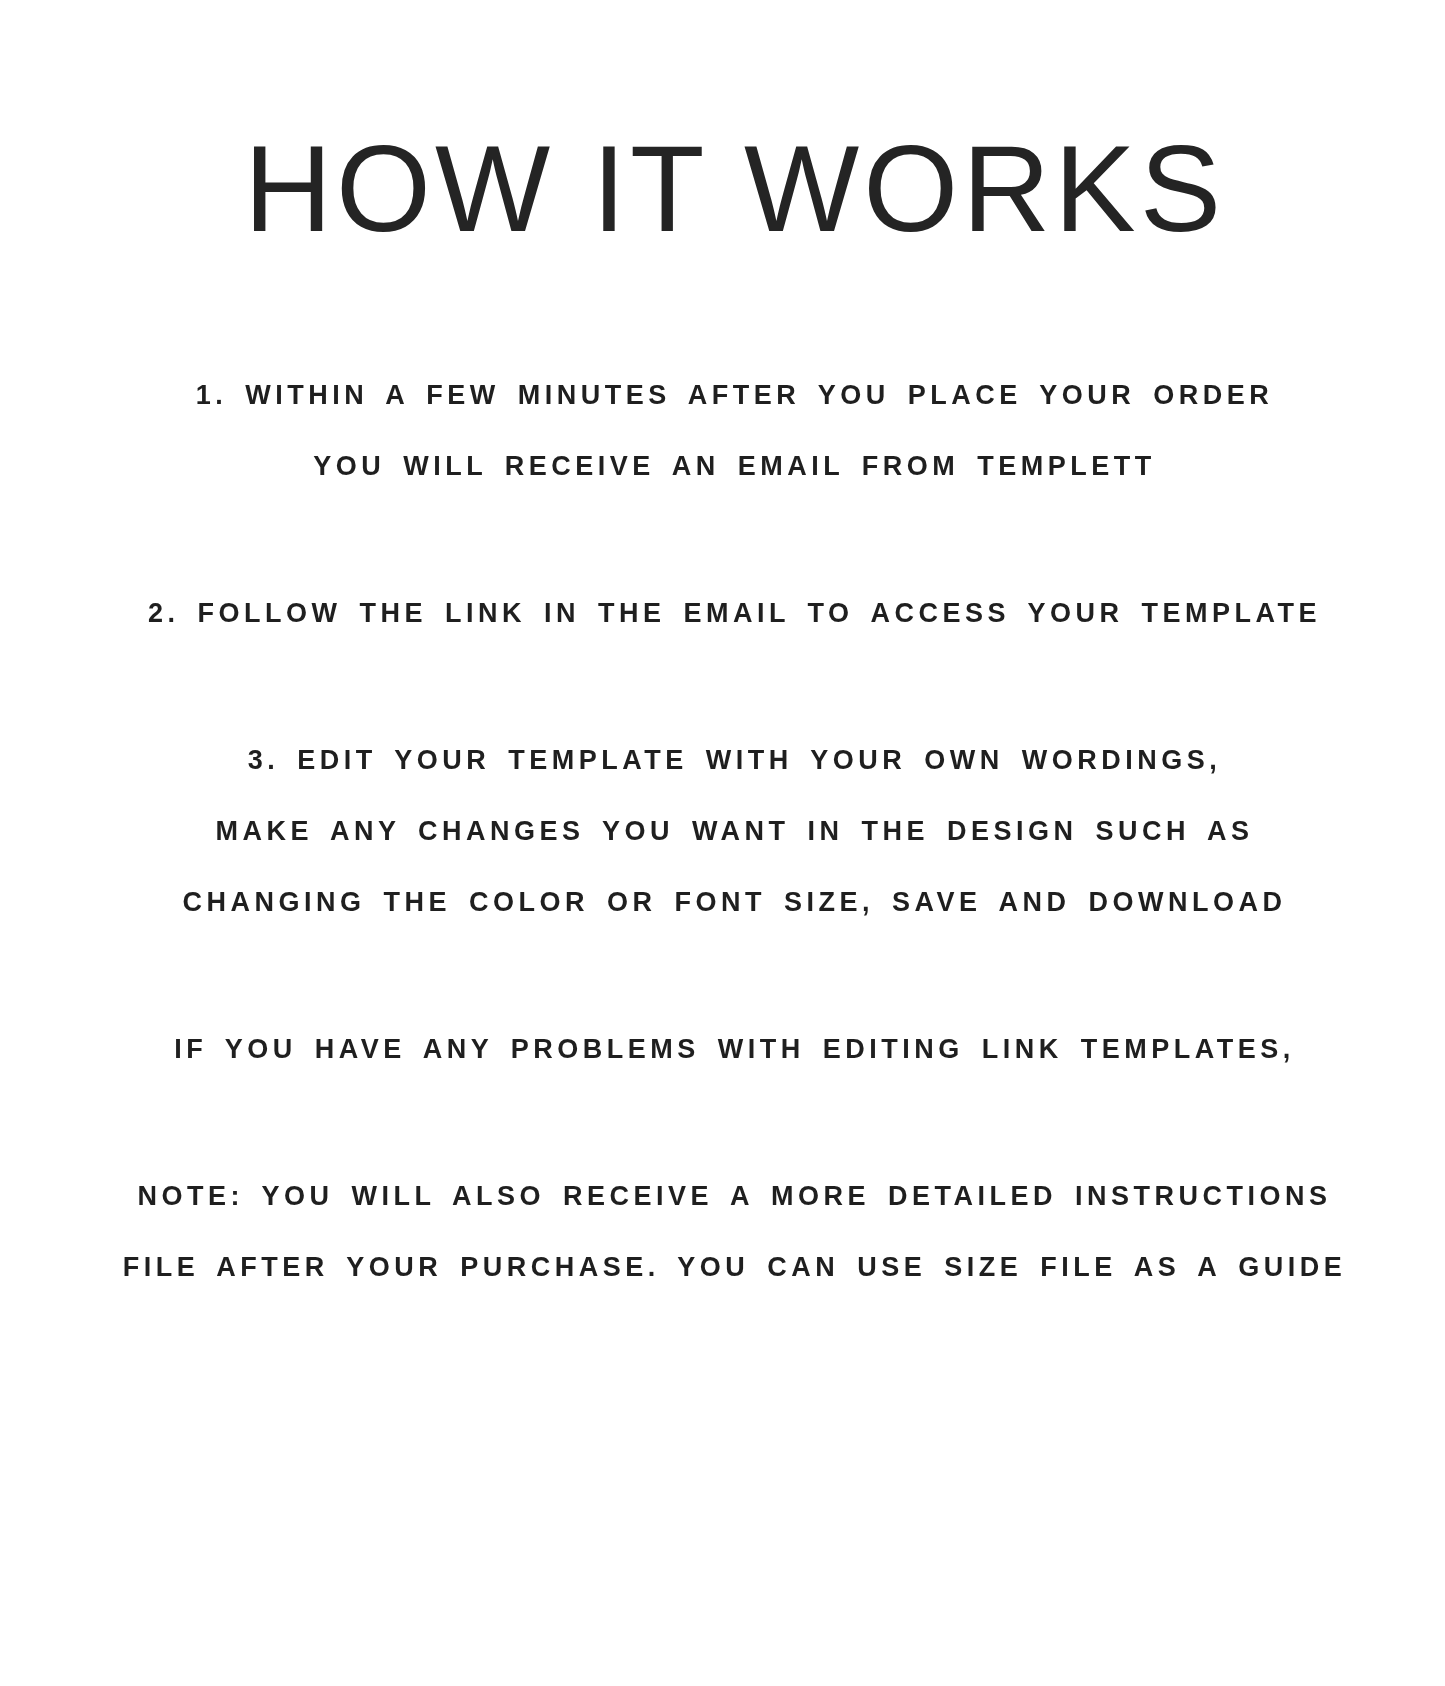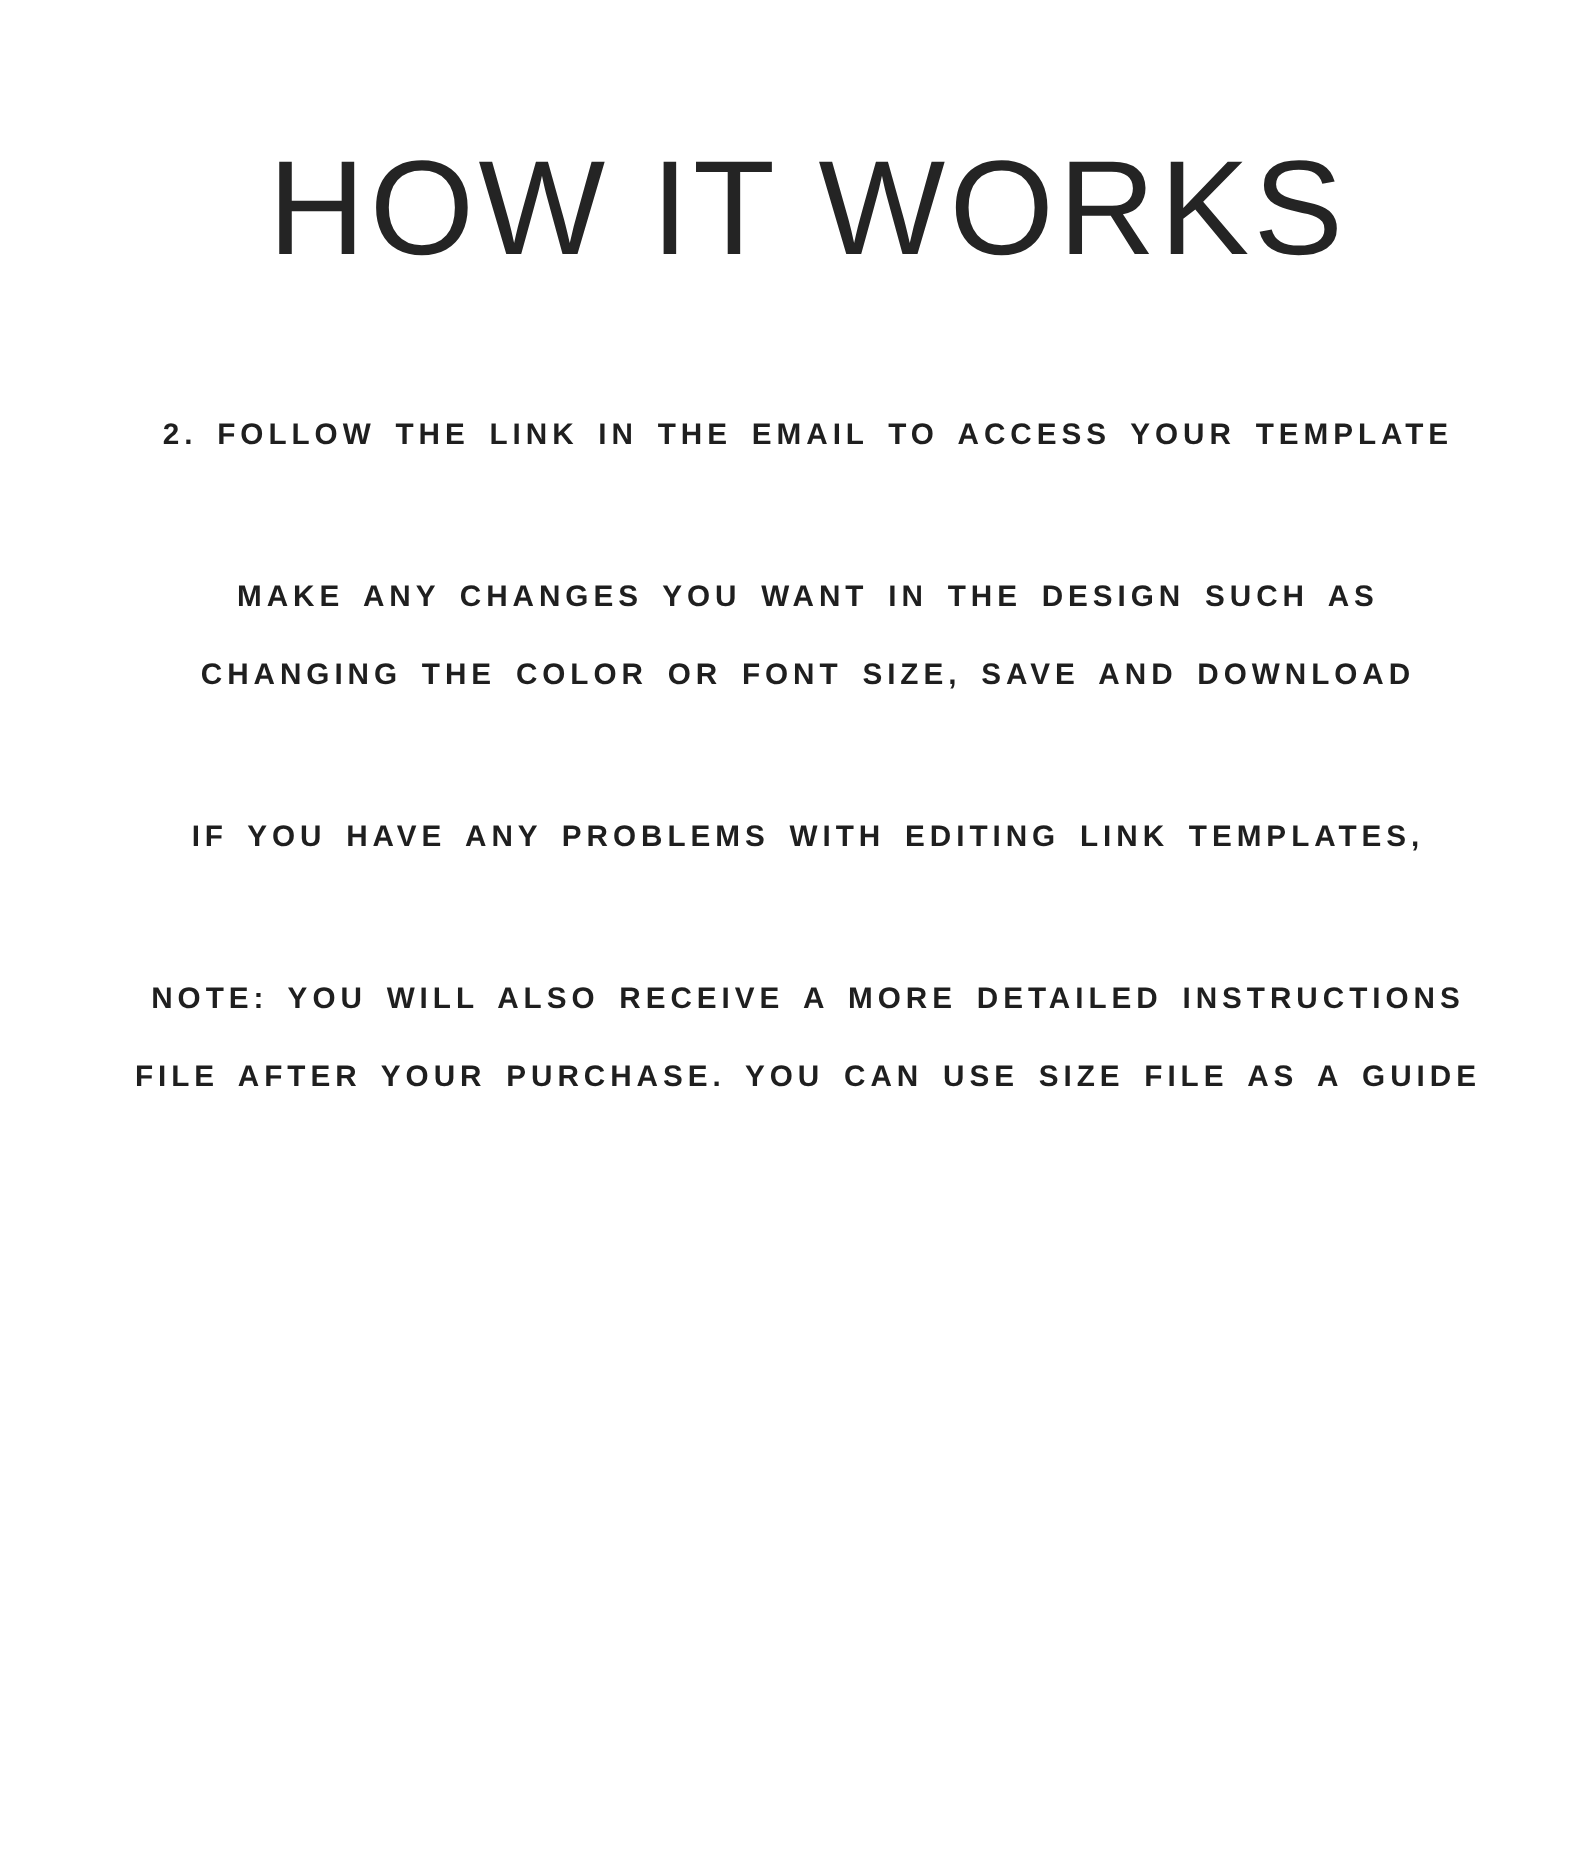--- a/index.html
+++ b/index.html
@@ -52,26 +52,31 @@
 </style>
 </head>
 <body>
 
 <div class="page">
 
   <div class="title">HOW IT WORKS</div>
 
   <div class="steps">
 
+    <div class="para">
+      <div class="line">1. WITHIN A FEW MINUTES AFTER YOU PLACE YOUR ORDER</div>
+      <div class="line">YOU WILL RECEIVE AN EMAIL FROM TEMPLETT</div>
+    </div>
 
     <div class="para">
       <div class="line">2. FOLLOW THE LINK IN THE EMAIL TO ACCESS YOUR TEMPLATE</div>
     </div>
 
     <div class="para">
+      <div class="line">3. EDIT YOUR TEMPLATE WITH YOUR OWN WORDINGS,</div>
       <div class="line">MAKE ANY CHANGES YOU WANT IN THE DESIGN SUCH AS</div>
       <div class="line">CHANGING THE COLOR OR FONT SIZE, SAVE AND DOWNLOAD</div>
     </div>
 
 
     <div class="para">
       <div class="line">IF YOU HAVE ANY PROBLEMS WITH EDITING LINK TEMPLATES,</div>
     </div>
 
     <div class="para">

